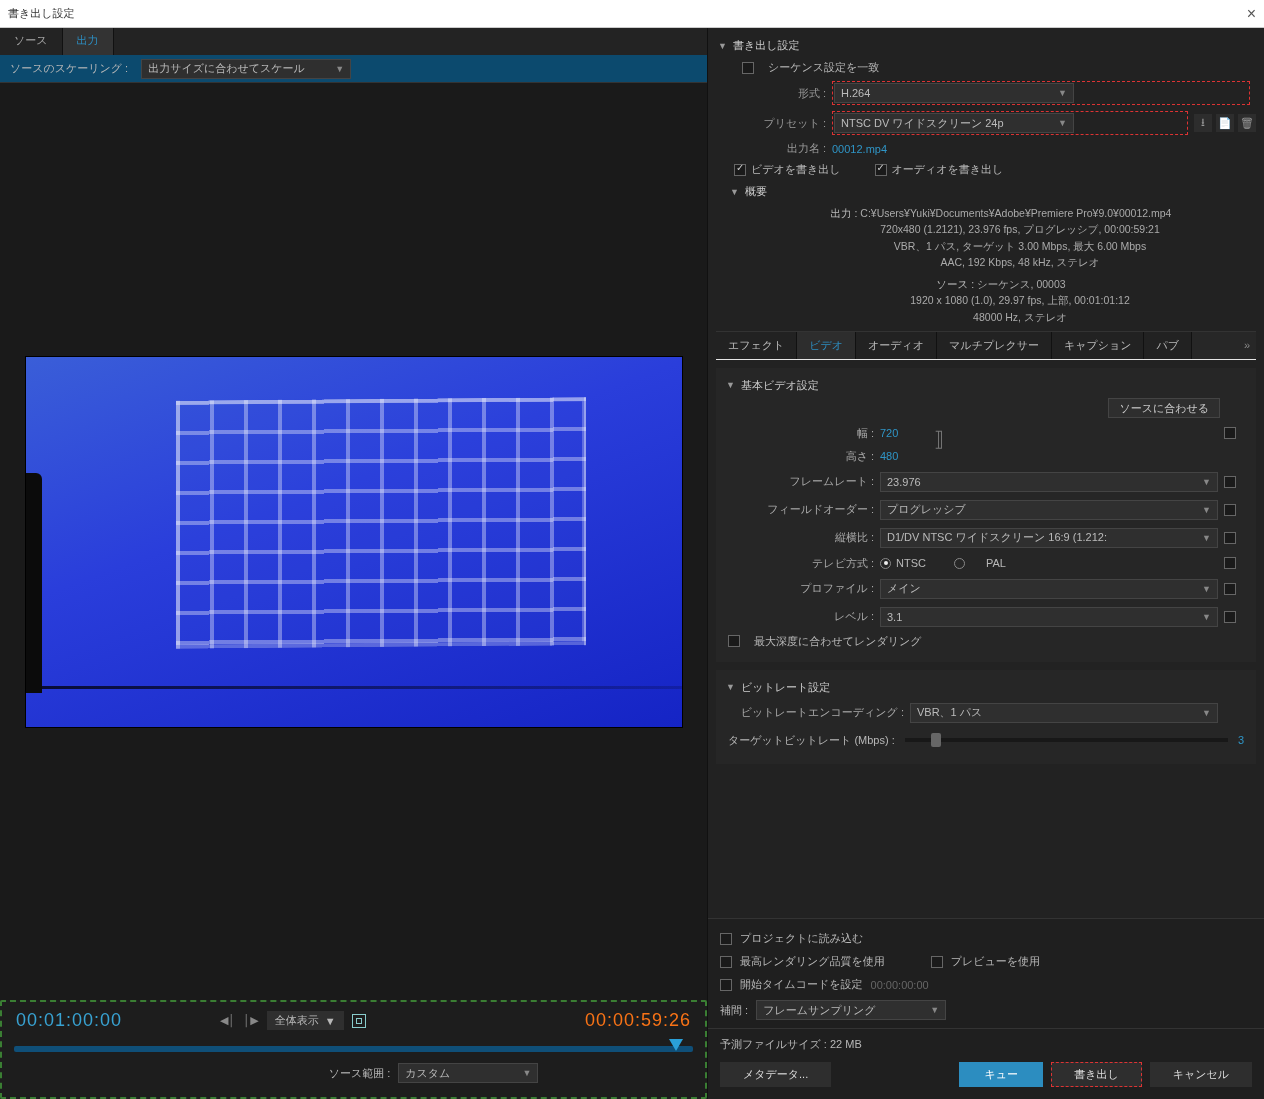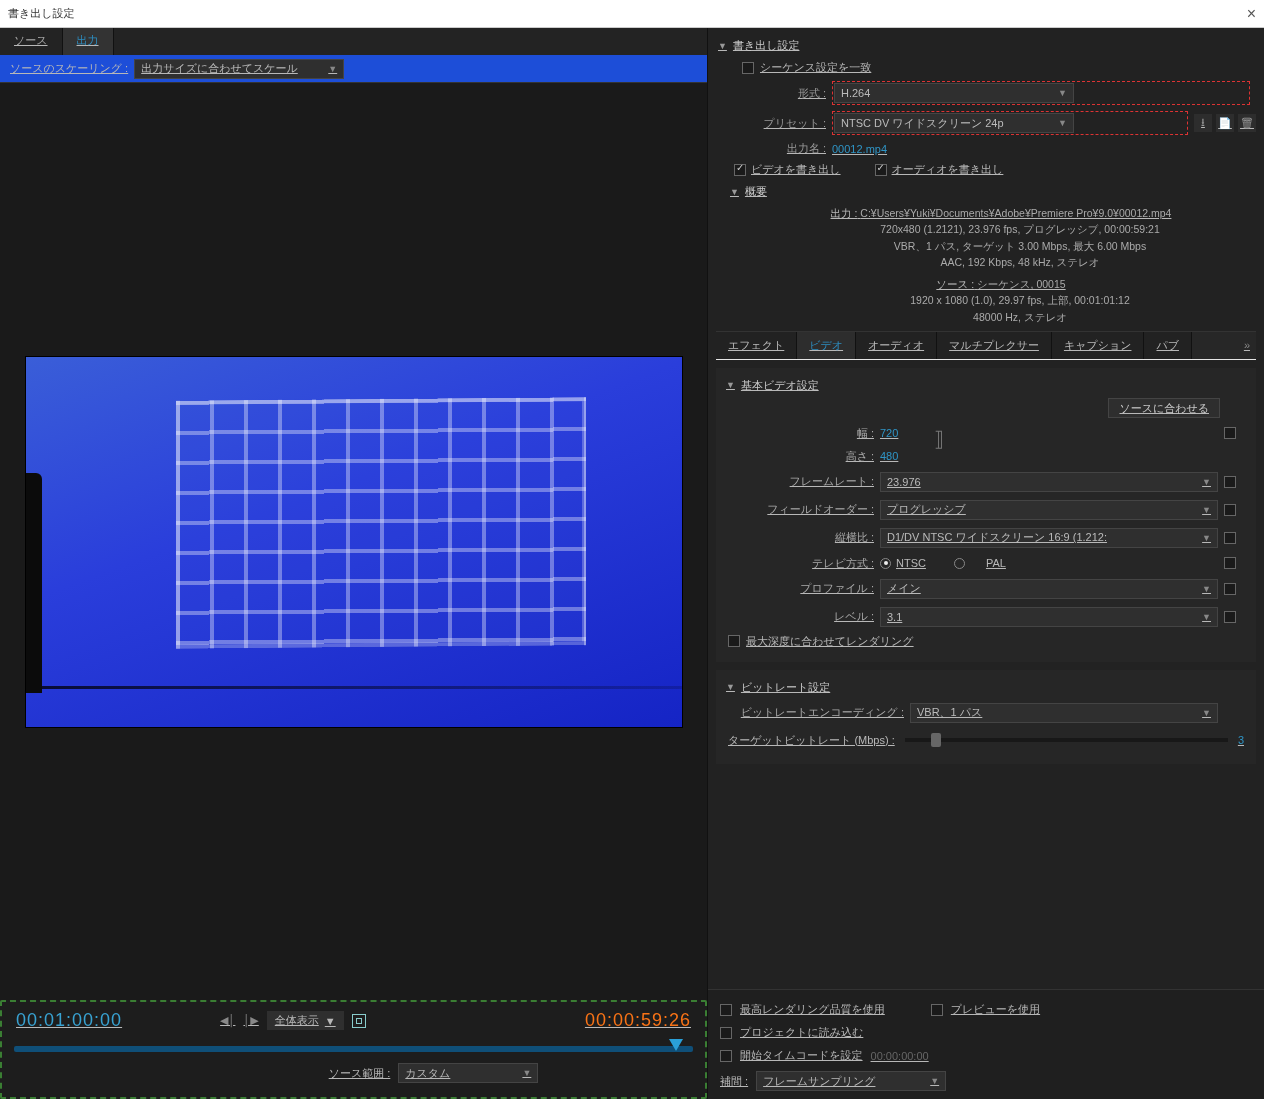--- a/index.html
+++ b/index.html
@@ -23,21 +23,20 @@
 }
 .titlebar .close-x {
   margin-left: auto;
   font-size: 16px;
   color: #555;
   cursor: pointer;
 }
 .main-wrap {
   display: flex;
   height: calc(100% - 28px);
-  text-decoration: underline;
 }
 .left-pane {
   width: 708px;
   background: #1f1f1f;
   display: flex;
   flex-direction: column;
   border-right: 1px solid #111;
 }
 .tabs {
   height: 27px;
@@ -47,25 +46,25 @@
 .tab {
   padding: 5px 14px;
   color: #aaa;
   border-right: 1px solid #111;
   cursor: pointer;
   font-size: 11px;
 }
 .tab.active { background: #333; color: #2c8dc0; }
 .scaling-bar {
   height: 28px;
-  background: #1d4ed8;
+  background: #0c4a6e;
   display: flex;
   align-items: center;
   padding: 0 10px;
-  gap: 6px;
+  gap: 13px;
   border-bottom: 1px solid #333;
 }
 .dropdown {
   background: #2f2f2f;
   border: 1px solid #444;
   padding: 2px 6px;
   color: #bbb;
   display: inline-flex;
   align-items: center;
   justify-content: space-between;
@@ -187,21 +186,21 @@
   width: 18px; height: 18px; display: inline-flex; align-items: center; justify-content: center;
   color: #999; background: #2d2d2d; cursor: pointer;
 }
 .checkbox {
   width: 12px; height: 12px; border: 1px solid #666; display: inline-block; background: #1a1a1a;
   position: relative; vertical-align: middle; cursor: pointer;
 }
 .checkbox.checked::after {
   content: '✓'; position: absolute; color: #ccc; font-size: 10px; left: 1px; top: -3px;
 }
-.cb-row { display:flex; align-items:center; gap:6px; padding: 3px 0 3px 26px; font-size:11px; }
+.cb-row { display:flex; align-items:center; gap:14px; padding: 3px 0 3px 26px; font-size:11px; }
 .summary-block { padding: 2px 0 6px 30px; line-height: 1.55; color:#aaa; font-size:10.5px;text-align:center; }
 .summary-label { color: #bbb; }
 .link-blue { color: #2f95c6; cursor: pointer; text-decoration: none; }
 .sub-panel { background: #272727; border-top: 1px solid #333; padding: 6px 8px 2px; }
 .tabs2 {
   display: flex; gap: 0; border-bottom: 1px solid #e5e5e5; align-items: center;
 }
 .tab2 {
   padding: 6px 12px; color: #bbb; cursor: pointer; font-size: 11px;
   background: #222; border-right:1px solid #111;
@@ -356,21 +355,21 @@
         <span>概要</span>
       </div>
       <div class="summary-block">
         <span class="summary-label">出力 :</span>
         <span>C:¥Users¥Yuki¥Documents¥Adobe¥Premiere Pro¥9.0¥00012.mp4</span><br>
         <span style="margin-left:38px; display:inline-block">720x480 (1.2121), 23.976 fps, プログレッシブ, 00:00:59:21</span><br>
         <span style="margin-left:38px; display:inline-block">VBR、1 パス, ターゲット 3.00 Mbps, 最大 6.00 Mbps</span><br>
         <span style="margin-left:38px; display:inline-block">AAC, 192 Kbps, 48 kHz, ステレオ</span><br>
         <div style="height:6px"></div>
         <span class="summary-label">ソース :</span>
-        <span>シーケンス, 00015</span><br>
+        <span>シーケンス, 00003</span><br>
         <span style="margin-left:38px; display:inline-block">1920 x 1080 (1.0), 29.97 fps, 上部, 00:01:01:12</span><br>
         <span style="margin-left:38px; display:inline-block">48000 Hz, ステレオ</span>
       </div>
 
       <div class="sub-panel" style="padding:0">
         <div class="tabs2">
           <div class="tab2">エフェクト</div>
           <div class="tab2 active">ビデオ</div>
           <div class="tab2">オーディオ</div>
           <div class="tab2">マルチプレクサー</div>
@@ -479,36 +478,49 @@
             <div class="slider-thumb" style="left:8%"></div>
           </div>
           <span class="blue-num">3</span>
         </div>
       </div>
     </div>
 
     <div class="bottom-chk-area">
       <div class="bottom-row">
         <span class="checkbox"></span>
+        <span>プロジェクトに読み込む</span>
+      </div>
+      <div class="bottom-row">
+        <span class="checkbox"></span>
         <span>最高レンダリング品質を使用</span>
         <span style="width:30px"></span>
         <span class="checkbox"></span>
         <span>プレビューを使用</span>
-      </div>
-      <div class="bottom-row">
-        <span class="checkbox"></span>
-        <span>プロジェクトに読み込む</span>
       </div>
       <div class="bottom-row">
         <span class="checkbox"></span>
         <span>開始タイムコードを設定</span>
         <span style="color:#666">00:00:00:00</span>
       </div>
       <div class="bottom-row">
         <span>補間 :</span>
         <div class="dropdown" style="min-width:190px">
           <span>フレームサンプリング</span>
             <span class="caret">▼</span>
         </div>
       </div>
     </div>
+    <div class="footer-bar">
+      <div style="padding-bottom:4px">
+        <span>予測ファイルサイズ :</span>
+        <span>22 MB</span>
+      </div>
+      <div class="footer-btns">
+        <span class="btn-main">メタデータ...</span>
+        <span class="spacer"></span>
+        <span class="btn-main btn-queue">キュー</span>
+        <span class="btn-main btn-export">書き出し</span>
+        <span class="btn-main">キャンセル</span>
+      </div>
+    </div>
   </div>
 </div>
 
 </body></html>

